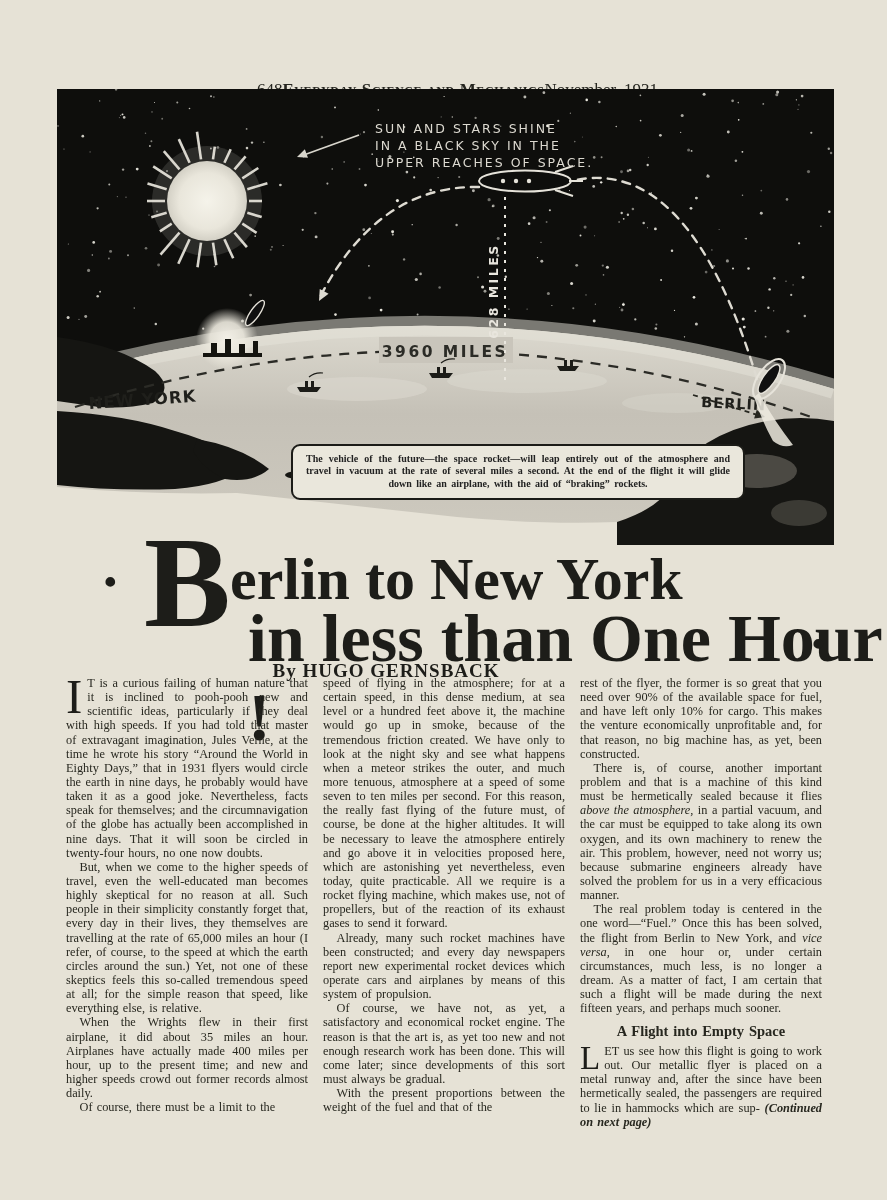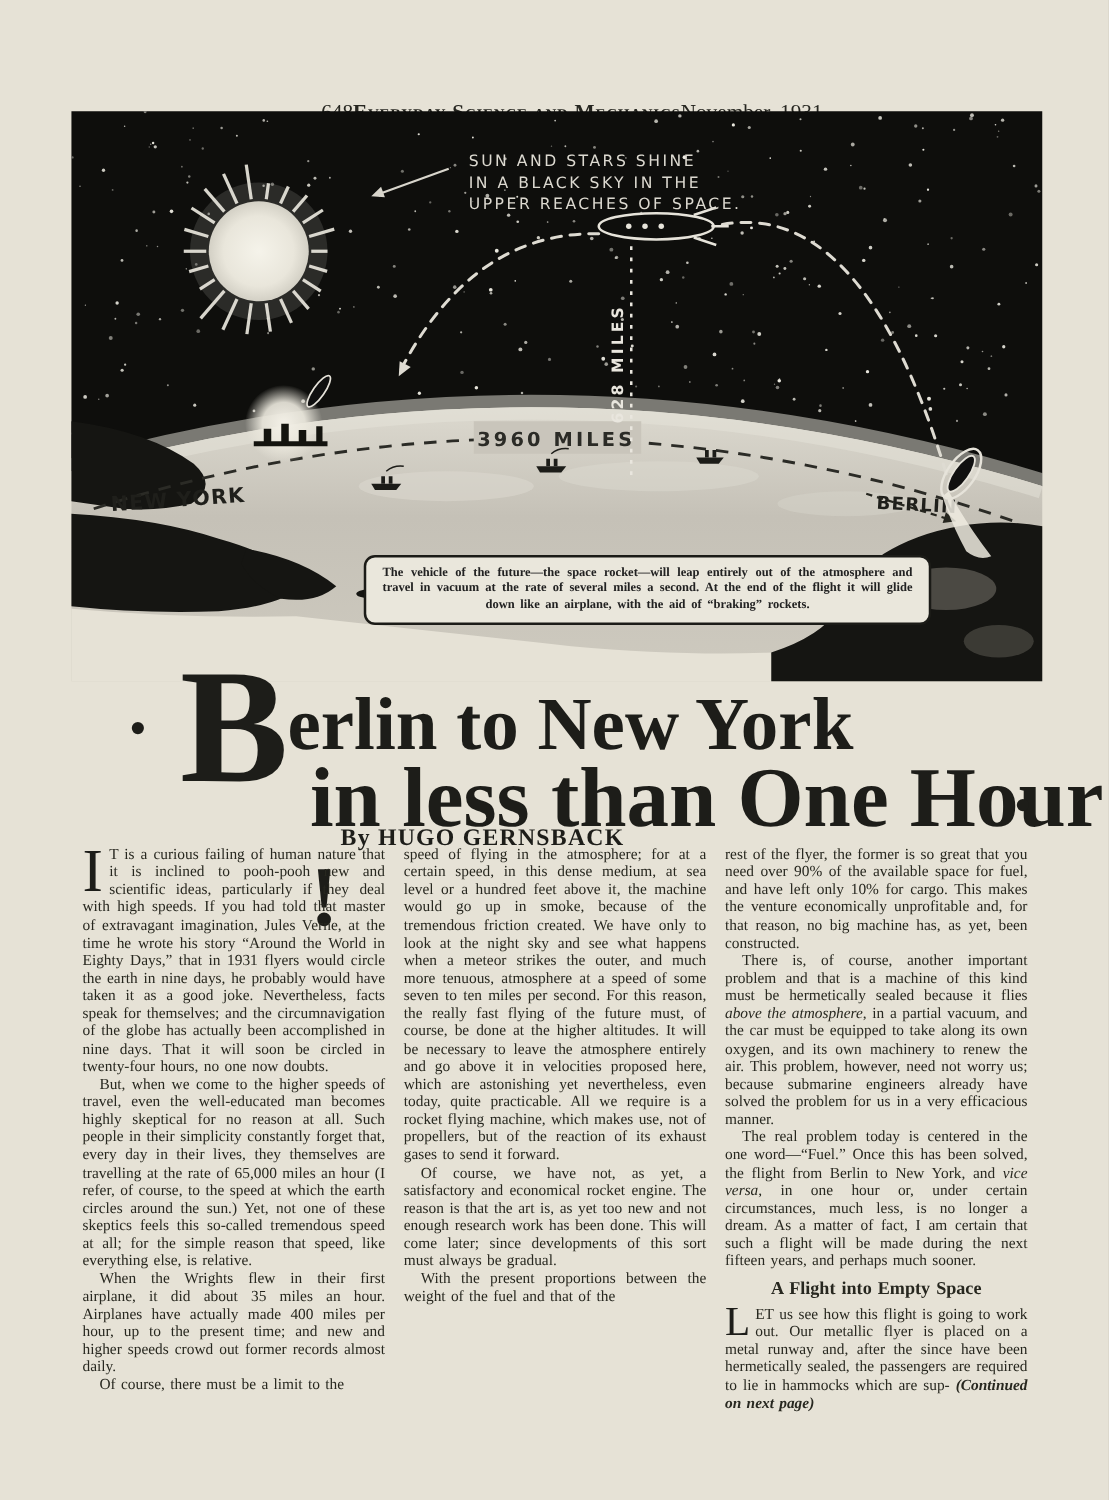--- a/index.html
+++ b/index.html
@@ -453,20 +453,21 @@
 
   <div class="columns">
     <div class="col">
       <p class="first"><span class="dropcap dc3">I</span><span>T is a curious failing of human nature that it is inclined to pooh-pooh new and scientific ideas, particularly if they deal with high speeds.  If you had told that master of extravagant imagination, Jules Verne, at the time he wrote his story “Around the World in Eighty Days,” that in 1931 flyers would circle the earth in nine days, he probably would have taken it as a good joke.  Nevertheless, facts speak for themselves; and the circumnavigation of the globe has actually been accomplished in nine days.  That it will soon be circled in twenty-four hours, no one now doubts.</span></p>
       <p>But, when we come to the higher speeds of travel, even the well-educated man becomes highly skeptical for no reason at all.  Such people in their simplicity constantly forget that, every day in their lives, they themselves are travelling at the rate of 65,000 miles an hour (I refer, of course, to the speed at which the earth circles around the sun.)  Yet, not one of these skeptics feels this so-called tremendous speed at all; for the simple reason that speed, like everything else, is relative.</p>
       <p>When the Wrights flew in their first airplane, it did about 35 miles an hour.  Airplanes have actually made 400 miles per hour, up to the present time; and new and higher speeds crowd out former records almost daily.</p>
       <p>Of course, there must be a limit to the</p>
     </div>
     <div class="col">
       <p class="first">speed of flying in the atmosphere; for at a certain speed, in this dense medium, at sea level or a hundred feet above it, the machine would go up in smoke, because of the tremendous friction created.  We have only to look at the night sky and see what happens when a meteor strikes the outer, and much more tenuous, atmosphere at a speed of some seven to ten miles per second.  For this reason, the really fast flying of the future must, of course, be done at the higher altitudes.  It will be necessary to leave the atmosphere entirely and go above it in velocities proposed here, which are astonishing yet nevertheless, even today, quite practicable.  All we require is a rocket flying machine, which makes use, not of propellers, but of the reaction of its exhaust gases to send it forward.</p>
+      <p>Already, many such rocket machines have been constructed; and every day newspapers report new experimental rocket devices which operate cars and airplanes by means of this system of propulsion.</p>
       <p>Of course, we have not, as yet, a satisfactory and economical rocket engine.  The reason is that the art is, as yet too new and not enough research work has been done.  This will come later; since developments of this sort must always be gradual.</p>
       <p>With the present proportions between the weight of the fuel and that of the</p>
     </div>
     <div class="col">
       <p class="first">rest of the flyer, the former is so great that you need over 90% of the available space for fuel, and have left only 10% for cargo.  This makes the venture economically unprofitable and, for that reason, no big machine has, as yet, been constructed.</p>
       <p><span>There is, of course, another important problem and that is a machine of this kind must be hermetically sealed because it flies </span><i>above the atmosphere</i><span>, in a partial vacuum, and the car must be equipped to take along its own oxygen, and its own machinery to renew the air.  This problem, however, need not worry us; because submarine engineers already have solved the problem for us in a very efficacious manner.</span></p>
       <p><span>The real problem today is centered in the one word—“Fuel.”  Once this has been solved, the flight from Berlin to New York, and </span><i>vice versa</i><span>, in one hour or, under certain circumstances, much less, is no longer a dream.  As a matter of fact, I am certain that such a flight will be made during the next fifteen years, and perhaps much sooner.</span></p>
       <p class="subhead">A Flight into Empty Space</p>
       <p class="first"><span class="dropcap dc2">L</span><span>ET us see how this flight is going to work out.  Our metallic flyer is placed on a metal runway and, after the since have been hermetically sealed, the passengers are required to lie in hammocks which are sup- </span><i class="cont">(Continued on next page)</i></p>
     </div>

